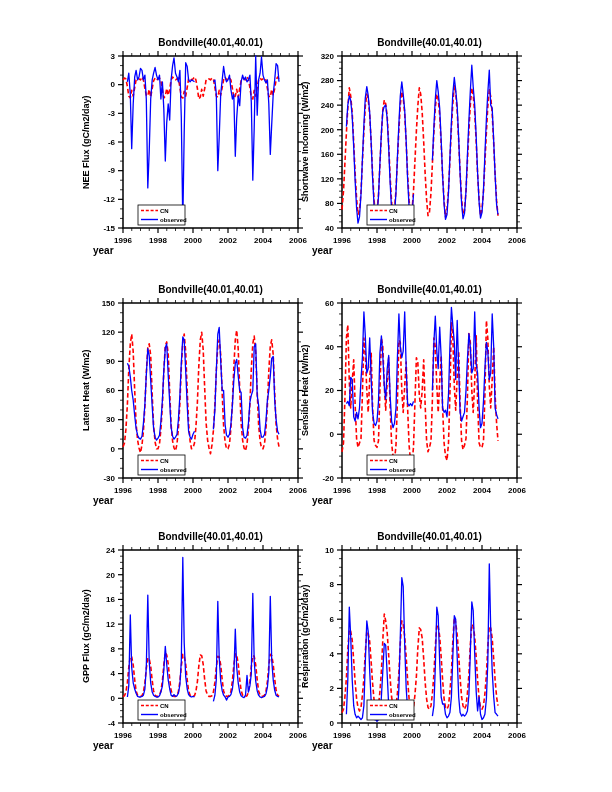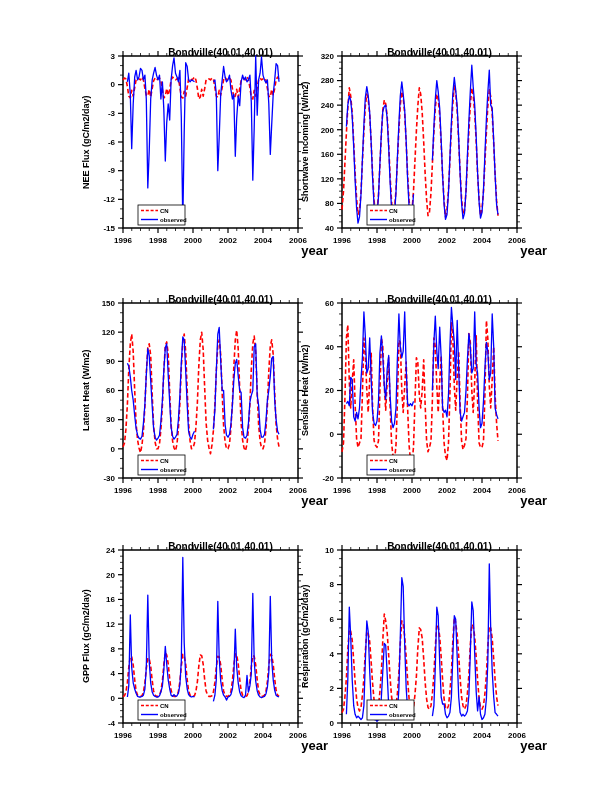--- a/index.html
+++ b/index.html
@@ -1,25 +1,25 @@
 <!DOCTYPE html>
 <html><head>
 <meta charset="utf-8">
 <style>
   html,body{margin:0;padding:0;}
   body{
     width:612px;height:792px;position:relative;background:#ffffff;
     font-family:"Liberation Sans",sans-serif;color:#000;
   }
   .chart-title{
-    position:absolute;margin:10px;font-size:10px;font-weight:bold;
+    position:absolute;margin:0;font-size:10px;font-weight:bold;
     text-align:center;white-space:nowrap;height:13px;line-height:13px;
   }
   .xlabel{
-    position:absolute;font-size:13px;font-weight:bold;text-align:right;
+    position:absolute;font-size:10px;font-weight:bold;text-align:left;
     height:12px;line-height:12px;
   }
   .ylabel{
     position:absolute;font-size:9px;font-weight:bold;text-align:center;
     width:13px;line-height:13px;writing-mode:vertical-rl;transform:rotate(180deg);
     white-space:nowrap;
   }
   svg.plot-svg{position:absolute;overflow:visible;}
   svg .tick-label{font-family:"Liberation Sans",sans-serif;font-size:8px;font-weight:bold;fill:#000;}
   svg .legend-label{font-family:"Liberation Sans",sans-serif;font-size:6px;font-weight:bold;fill:#000;}

